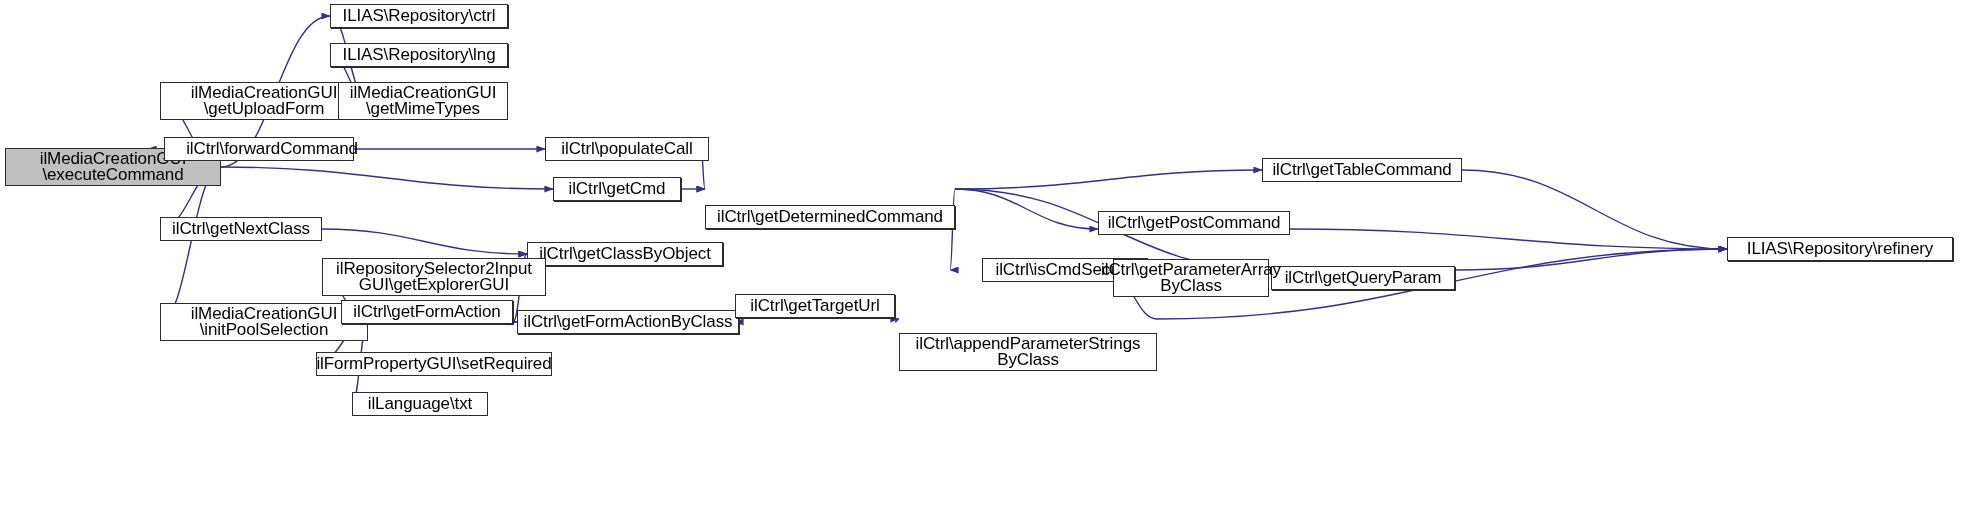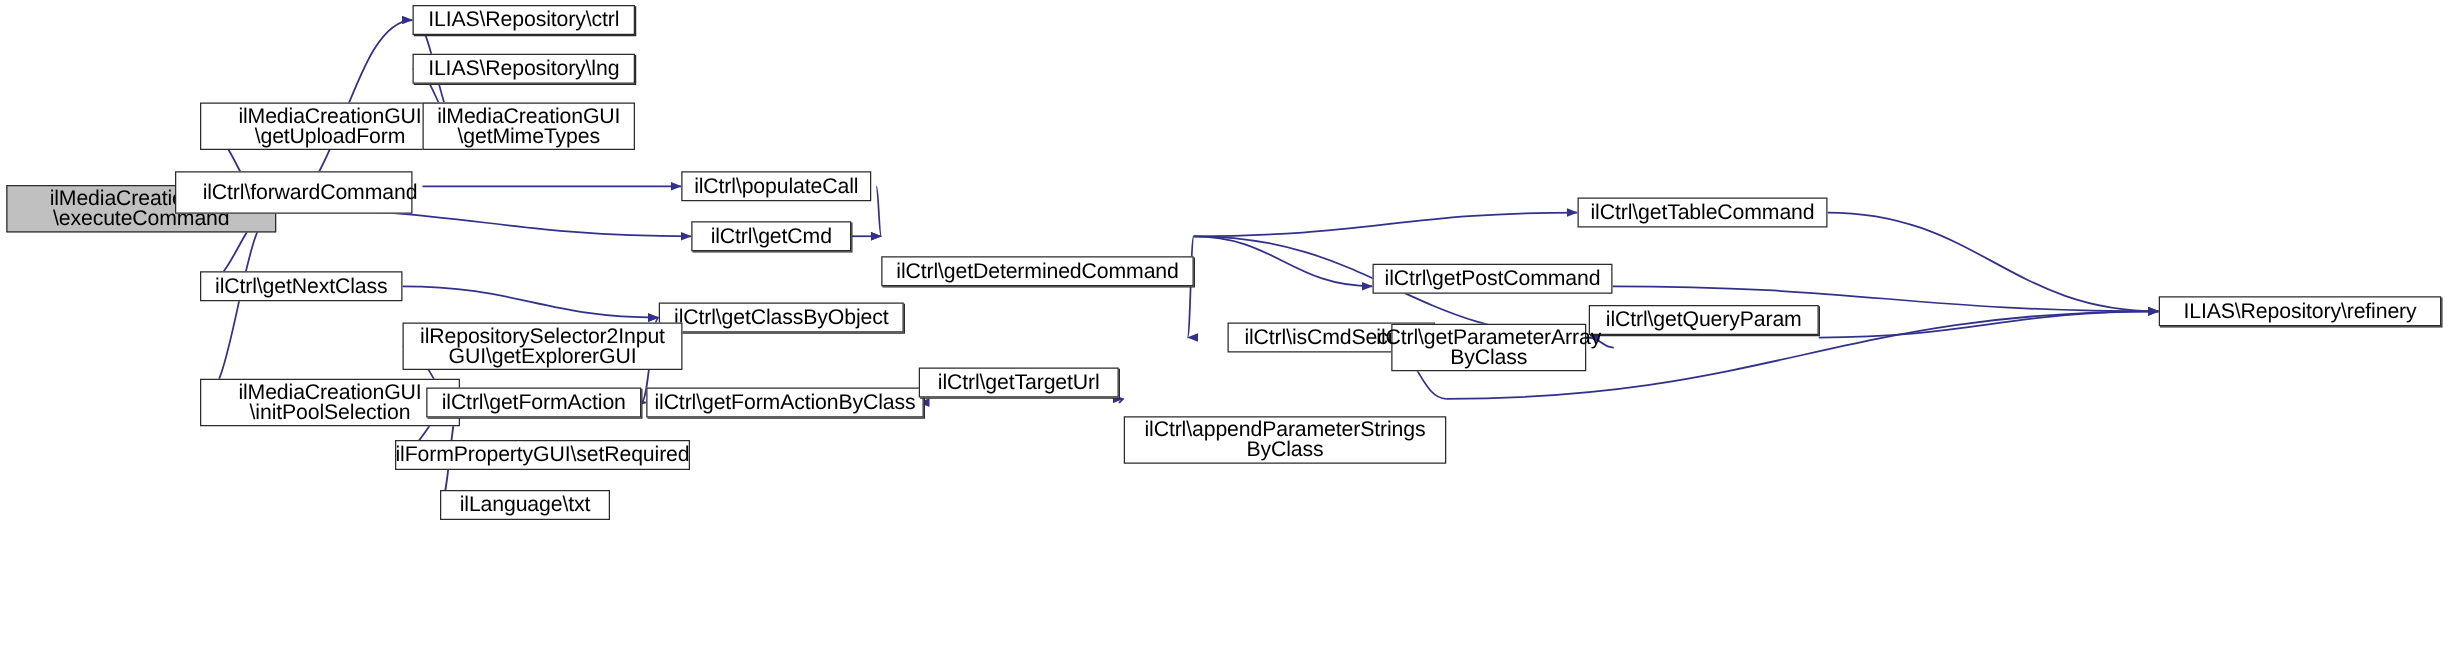--- a/index.html
+++ b/index.html
@@ -93,38 +93,38 @@
   </svg>
   <div id="node-layer">
       <div class="node root" style="left: 5px; top: 148px; width: 216px; height: 38px;">ilMediaCreationGUI
 \executeCommand</div>
       <div class="node" style="left: 160px; top: 82px; width: 208px; height: 38px;">ilMediaCreationGUI
 \getUploadForm</div>
       <div class="node thick" style="left: 330px; top: 4px; width: 178px; height: 24px;">ILIAS\Repository\ctrl</div>
       <div class="node thick" style="left: 330px; top: 43px; width: 178px; height: 24px;">ILIAS\Repository\lng</div>
       <div class="node" style="left: 338px; top: 82px; width: 170px; height: 38px;">ilMediaCreationGUI
 \getMimeTypes</div>
-      <div class="node" style="left: 140px; top: 137px; width: 190px; height: 34px; padding-left: 26px;">ilCtrl\forwardCommand</div>
-      <div class="node" style="left: 545px; top: 137px; width: 152px; height: 24px;">ilCtrl\populateCall</div>
+      <div class="node" style="left: 164px; top: 137px; width: 190px; height: 24px; padding-left: 26px;">ilCtrl\forwardCommand</div>
+      <div class="node" style="left: 545px; top: 137px; width: 164px; height: 24px;">ilCtrl\populateCall</div>
       <div class="node thick" style="left: 553px; top: 177px; width: 128px; height: 24px;">ilCtrl\getCmd</div>
       <div class="node thick" style="left: 705px; top: 177px; width: 250px; height: 24px; margin-top: 28px;">ilCtrl\getDeterminedCommand</div>
       <div class="node" style="left: 1262px; top: 158px; width: 200px; height: 24px;">ilCtrl\getTableCommand</div>
       <div class="node" style="left: 1098px; top: 211px; width: 192px; height: 24px;">ilCtrl\getPostCommand</div>
       <div class="node thick" style="left: 1727px; top: 237px; width: 226px; height: 24px;">ILIAS\Repository\refinery</div>
-      <div class="node thick" style="left: 1271px; top: 244px; width: 184px; height: 24px;">ilCtrl\getQueryParam</div>
+      <div class="node thick" style="left: 1271px; top: 266px; width: 184px; height: 24px;">ilCtrl\getQueryParam</div>
       <div class="node" style="left: 950px; top: 258px; width: 166px; height: 24px; margin-left: 32px;">ilCtrl\isCmdSecure</div>
       <div class="node" style="left: 1113px; top: 259px; width: 156px; height: 38px;">ilCtrl\getParameterArray
 ByClass</div>
       <div class="node" style="left: 160px; top: 217px; width: 162px; height: 24px;">ilCtrl\getNextClass</div>
       <div class="node thick" style="left: 527px; top: 242px; width: 196px; height: 24px;">ilCtrl\getClassByObject</div>
       <div class="node" style="left: 322px; top: 258px; width: 224px; height: 38px;">ilRepositorySelector2Input
 GUI\getExplorerGUI</div>
       <div class="node" style="left: 160px; top: 303px; width: 208px; height: 38px;">ilMediaCreationGUI
 \initPoolSelection</div>
-      <div class="node thick" style="left: 341px; top: 310px; width: 172px; height: 24px;">ilCtrl\getFormAction</div>
+      <div class="node thick" style="left: 341px; top: 300px; width: 172px; height: 24px;">ilCtrl\getFormAction</div>
       <div class="node thick" style="left: 517px; top: 310px; width: 222px; height: 24px;">ilCtrl\getFormActionByClass</div>
       <div class="node thick" style="left: 735px; top: 294px; width: 160px; height: 24px;">ilCtrl\getTargetUrl</div>
       <div class="node" style="left: 899px; top: 300px; width: 258px; height: 38px; margin-top: 33px;">ilCtrl\appendParameterStrings
 ByClass</div>
       <div class="node" style="left: 316px; top: 352px; width: 236px; height: 24px; text-align: right;">ilFormPropertyGUI\setRequired</div>
       <div class="node" style="left: 352px; top: 392px; width: 136px; height: 24px;">ilLanguage\txt</div>
     </div>
 </div>
 
 </body></html>

